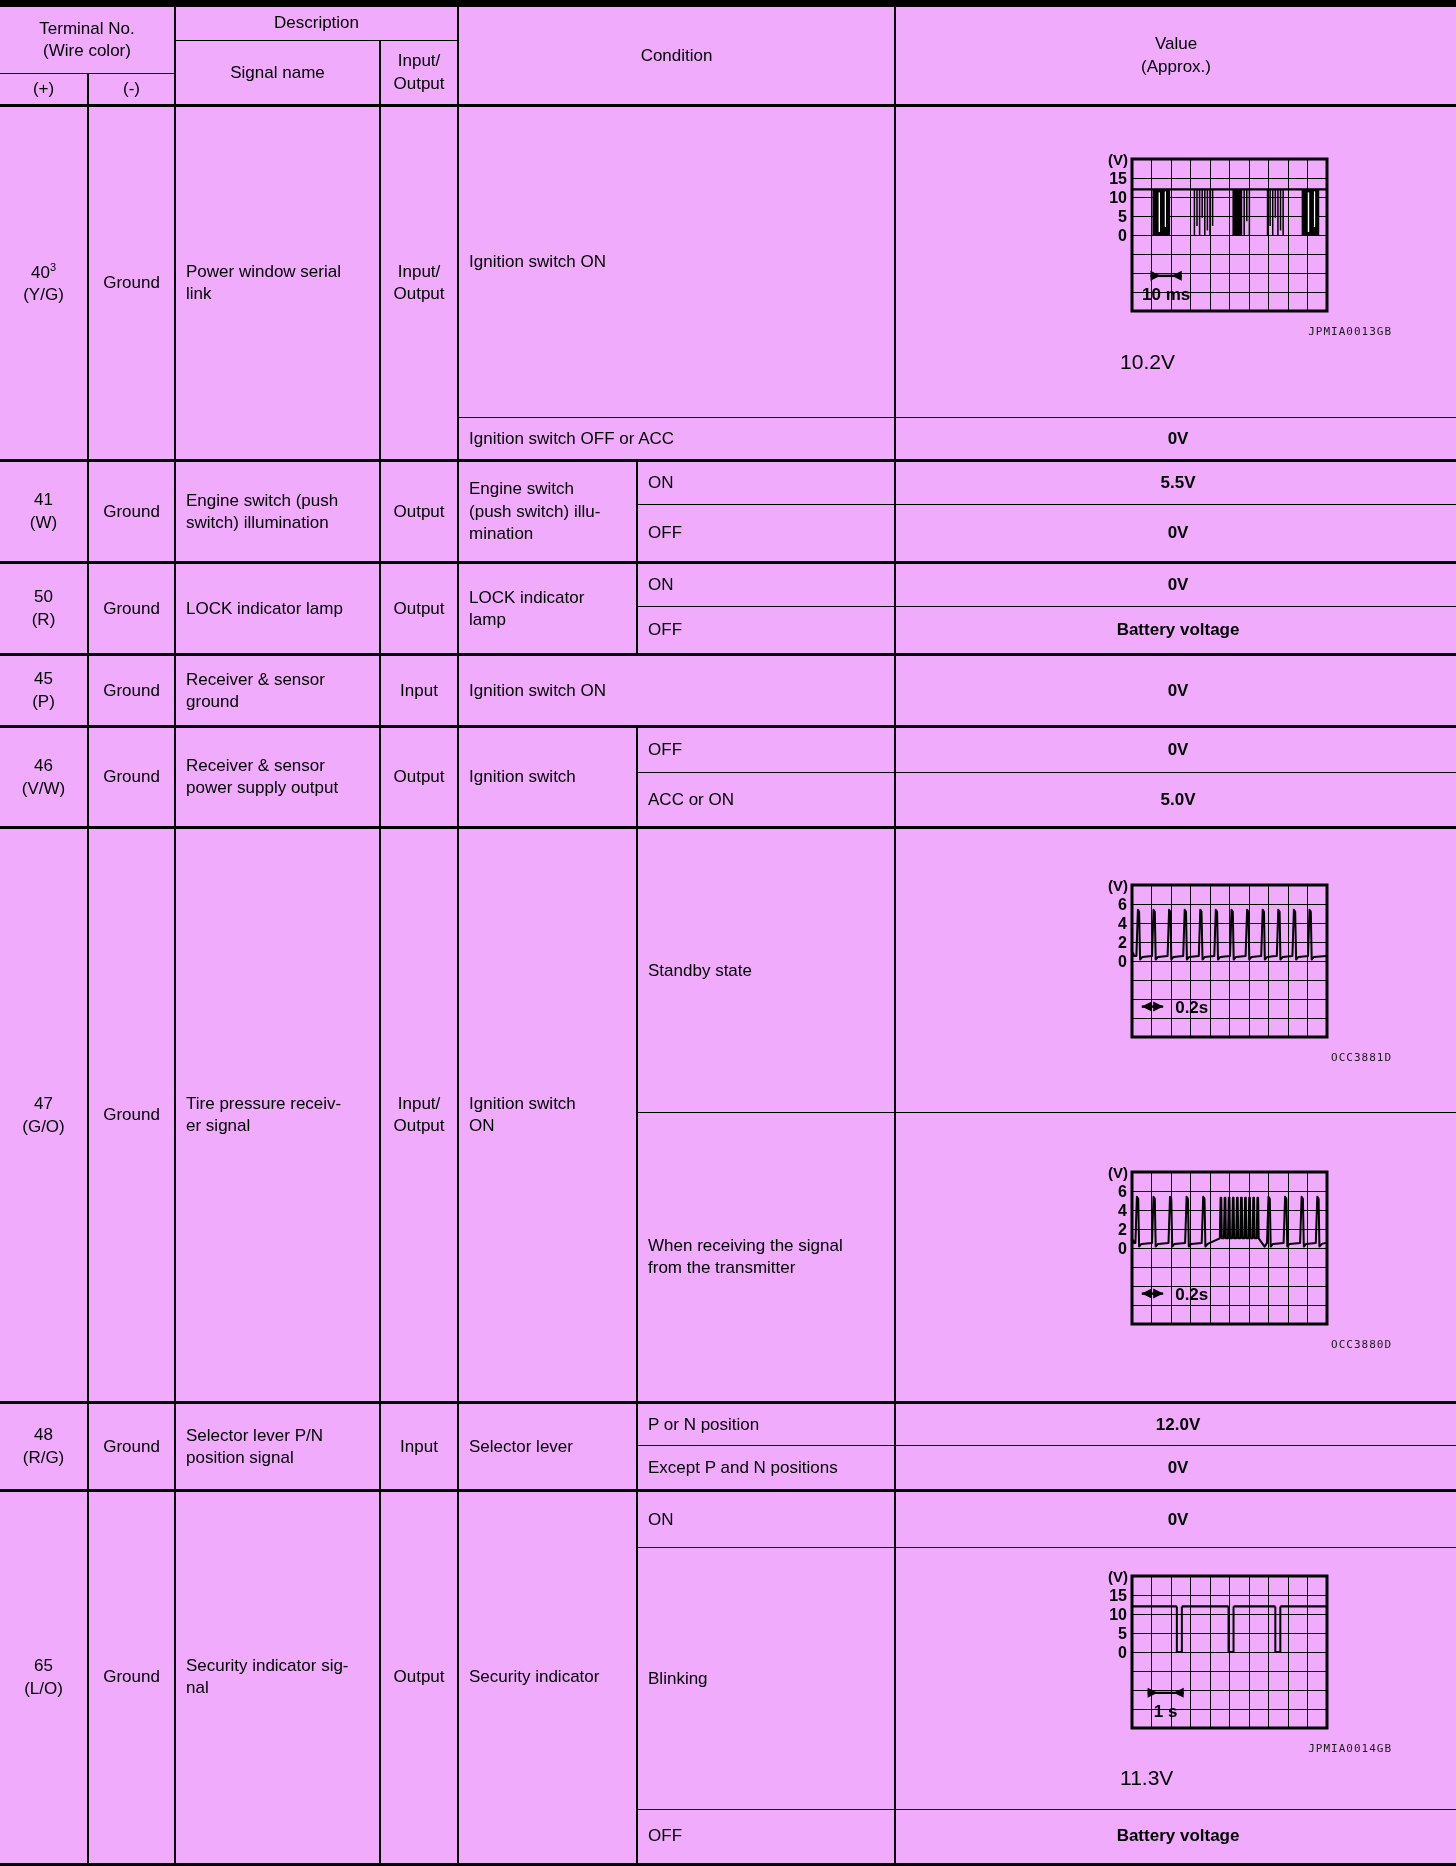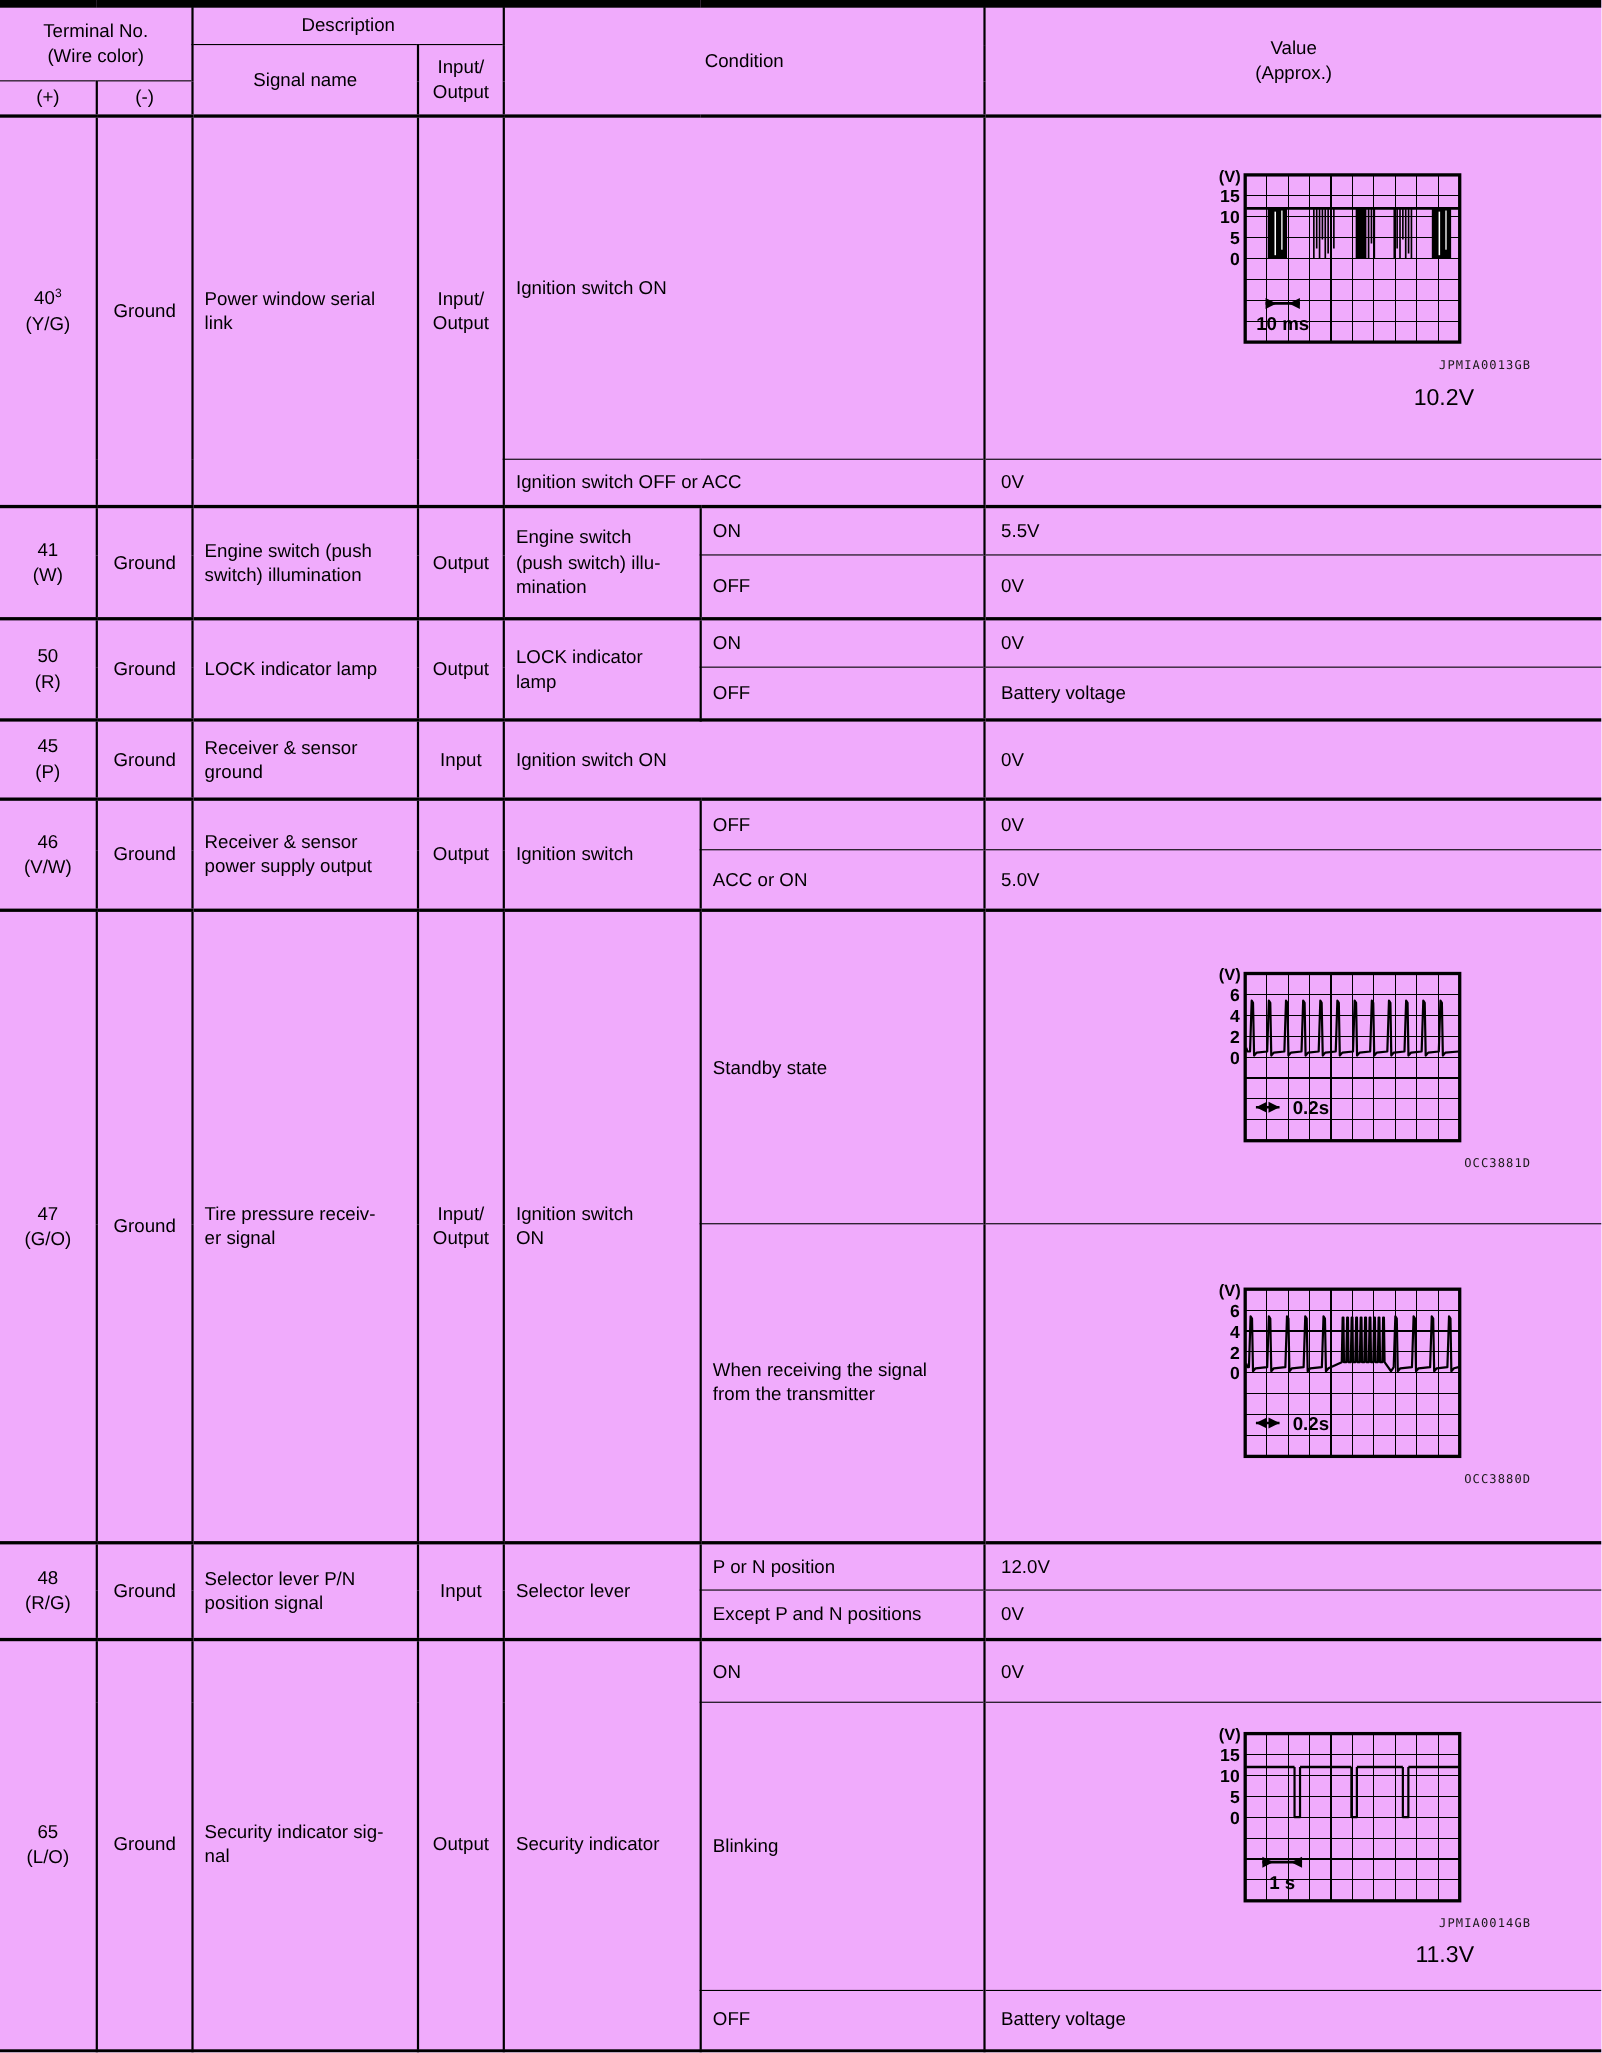--- a/index.html
+++ b/index.html
@@ -8,28 +8,28 @@
         border-top:7px solid #000;border-bottom:6px solid #000;
         font-family:"Liberation Sans",sans-serif;font-size:17px;line-height:1.3;color:#000;}
   th,td{border:2px solid #000;border-top-width:1.5px;border-bottom-width:1.5px;
         vertical-align:middle;padding:4px 10px;font-weight:400;overflow:hidden;}
   tr.grp>td{border-top-width:3px;}
   .el{border-left:none !important;}
   .er{border-right:none !important;}
   .ctr{text-align:center;}
   .pre{white-space:pre-line;}
   .cond{text-align:left;}
-  .val{text-align:left;padding-left:14px;}
+  .val{text-align:center;padding-left:14px;font-weight:bold;}
   .tno{line-height:1.35;}
   sup{font-size:11px;}
   .scope-cell{padding:10px 0 8px 0;}
   .scope-block{width:244px;margin-left:200px;}
   .scope-code{font-family:"DejaVu Sans Mono",monospace;font-size:11px;letter-spacing:1px;
               color:#1a1a1a;text-align:right;margin-right:-52px;margin-top:2px;}
-  .scope-avg{font-size:21px;text-align:right;margin-left:24px;margin-top:8px;}
+  .scope-avg{font-size:21px;text-align:left;margin-left:24px;margin-top:8px;}
 </style>
 </head>
 <body>
 
 <div class="page">
 <table>
   <colgroup>
     <col style="width:88px">
         <col style="width:87px">
         <col style="width:205px">

